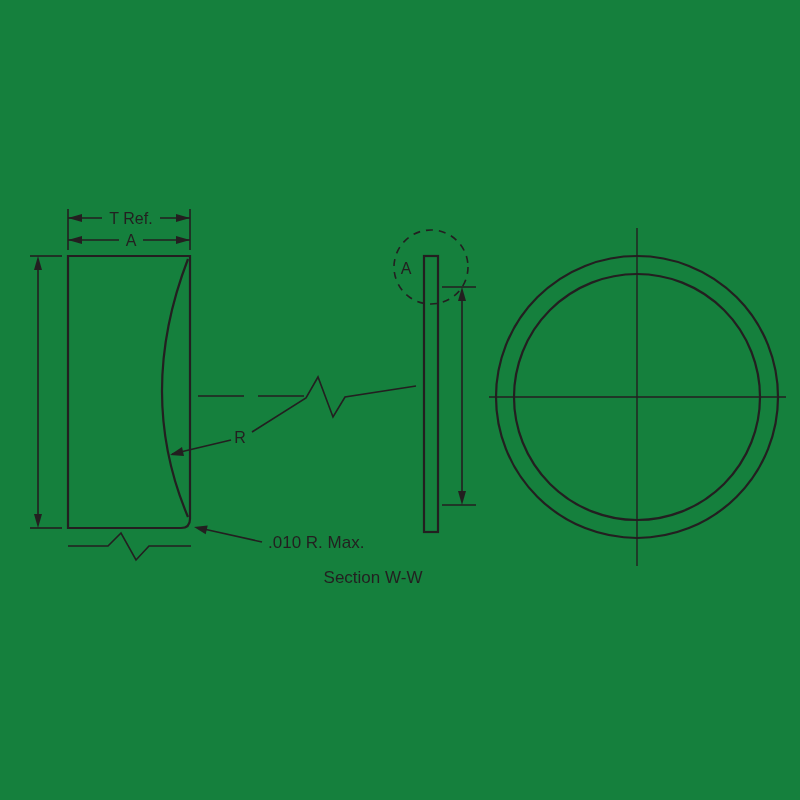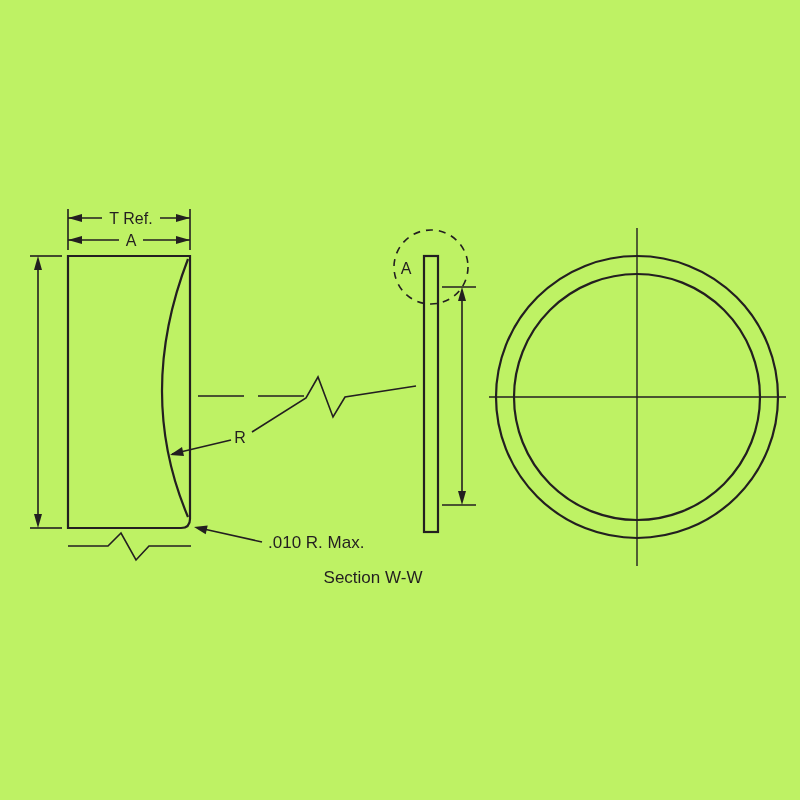--- a/index.html
+++ b/index.html
@@ -7,21 +7,21 @@
     padding: 0;
     background: #ffffff;
     width: 800px;
     height: 800px;
     font-family: "Liberation Sans", sans-serif;
   }
   .stage {
     position: relative;
     width: 800px;
     height: 800px;
-    background: #bef264;
+    background: #15803d;
     overflow: hidden;
   }
   svg { display: block; }
   .obj {            
     fill: none;
     stroke: #231f20;
     stroke-width: 2.2;
     stroke-linecap: butt;
     stroke-linejoin: miter;
   }

